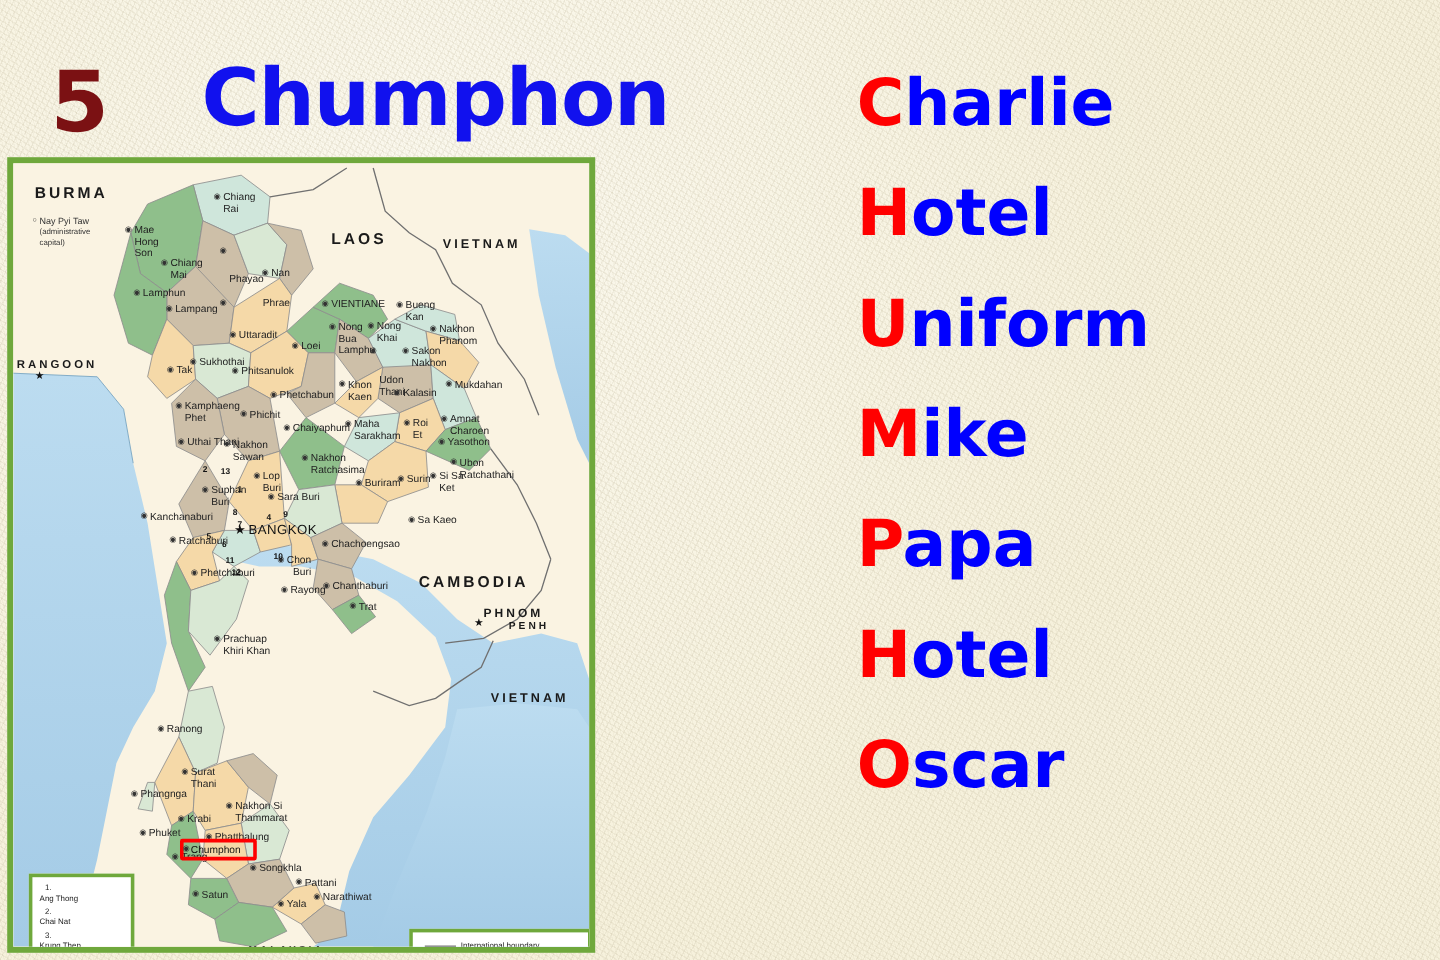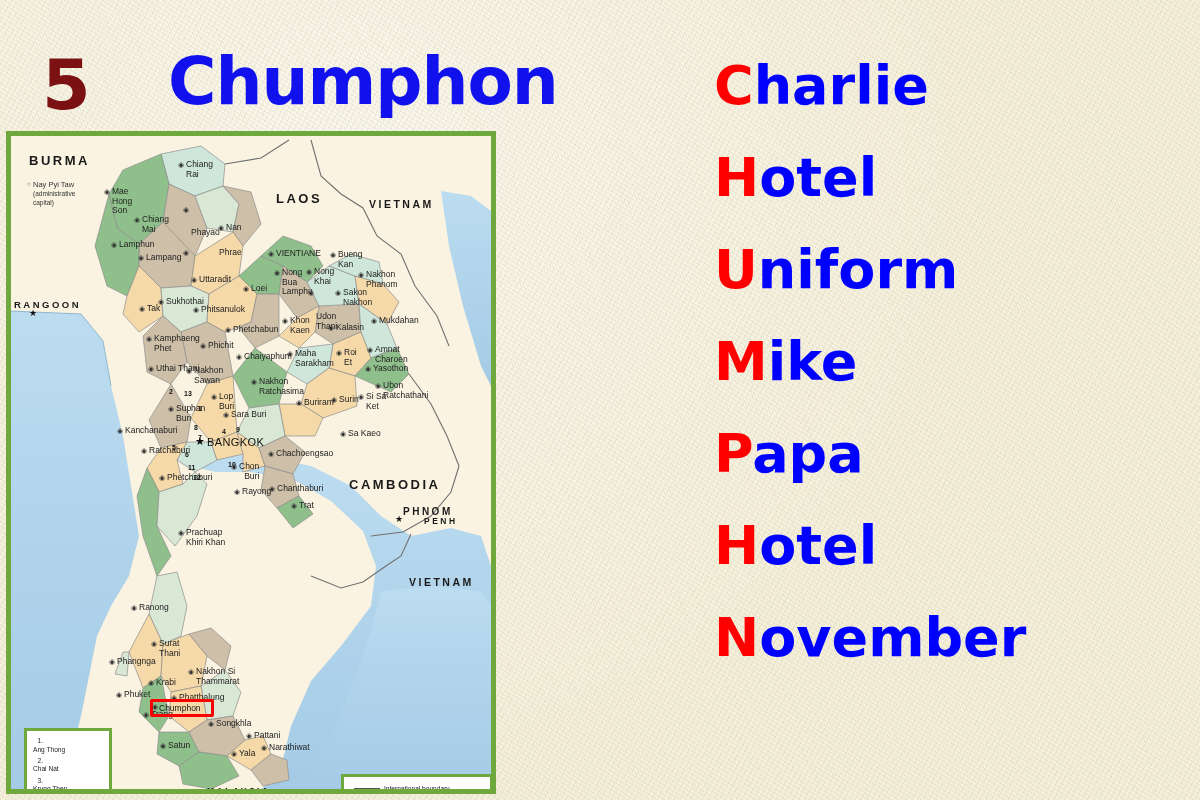--- a/index.html
+++ b/index.html
@@ -115,21 +115,21 @@
   <div id="province-title">Chumphon</div>
 </div>
 
 <div id="phonetic-list">
     <div class="phonetic-row"><span class="ph-first">C</span><span class="ph-rest">harlie</span></div>
     <div class="phonetic-row"><span class="ph-first">H</span><span class="ph-rest">otel</span></div>
     <div class="phonetic-row"><span class="ph-first">U</span><span class="ph-rest">niform</span></div>
     <div class="phonetic-row"><span class="ph-first">M</span><span class="ph-rest">ike</span></div>
     <div class="phonetic-row"><span class="ph-first">P</span><span class="ph-rest">apa</span></div>
     <div class="phonetic-row"><span class="ph-first">H</span><span class="ph-rest">otel</span></div>
-    <div class="phonetic-row"><span class="ph-first">N</span><span class="ph-rest">ovember</span></div>
+    <div class="phonetic-row"><span class="ph-first">O</span><span class="ph-rest">scar</span></div>
   </div>
 
 <div id="map-figure">
   <div id="map-canvas">
 
     <svg width="480" height="653" viewBox="0 0 480 653" style="position:absolute;left:0;top:0;">
       <defs>
         <linearGradient id="gsea" x1="0" y1="0" x2="0" y2="1">
           <stop offset="0" stop-color="#bcdcf0"></stop>
             <stop offset="1" stop-color="#a4cbe6"></stop>

